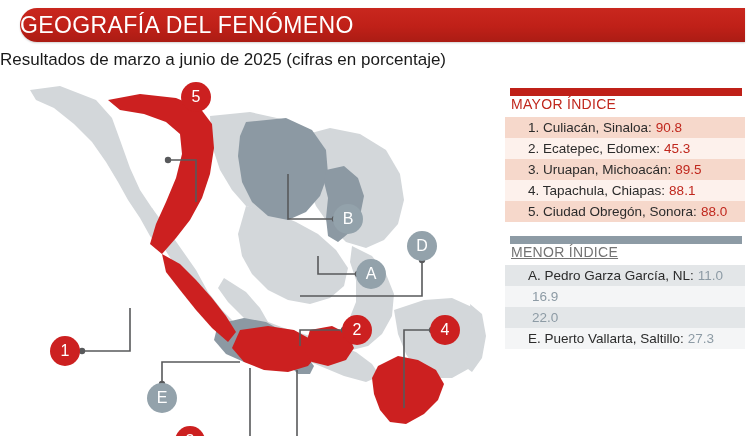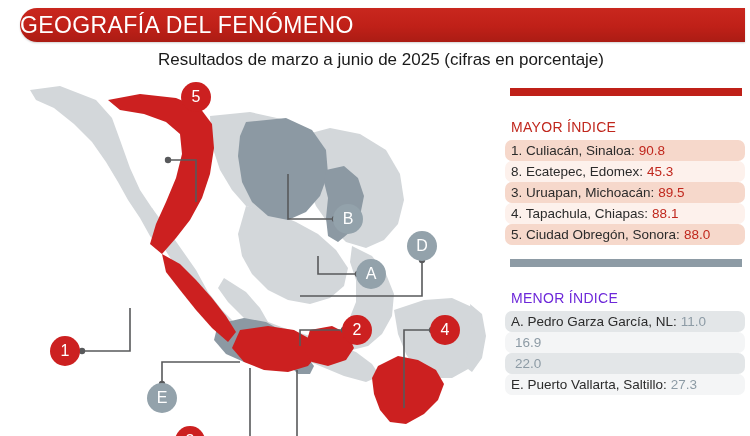--- a/index.html
+++ b/index.html
@@ -42,21 +42,21 @@
     font-weight: normal;
     letter-spacing: 0.4px;
     line-height: 1;
     white-space: nowrap;
   }
   .subtitle {
     position: absolute;
     left: 0;
     top: 50px;
     width: 604px;
-    text-align: right;
+    text-align: left;
     font-size: 17px;
     color: #1a1a1a;
     white-space: nowrap;
   }
 
   
   .map-wrap {
     position: absolute;
     left: 0;
     top: 78px;
@@ -95,33 +95,32 @@
   .sec-bar {
     height: 8px;
     width: 232px;
     margin-left: 5px;
   }
   .sec-bar.red  { background: #bf2018; }
   .sec-bar.gray { background: #8d9ba5; }
   .sec-title {
     font-size: 14px;
     letter-spacing: 0.3px;
-    padding: 23px 0 5px 6px;
+    padding: 0 0 5px 6px;
   }
   .sec-title.red  { color: #c0271d; }
-  .sec-title.gray { color: #6d28d9; }
+  .sec-title.gray { color: #737373; text-decoration: underline; }
   .row {
     display: flex;
     align-items: center;
     height: 21px;
-    padding-left: 6px;
+    padding-left: 23px;
     font-size: 13.5px;
     color: #2b2b2b;
     white-space: nowrap;
-    border-radius: 7px;
   }
   .rows-red .row:nth-child(odd)   { background: #f6d8cb; }
   .rows-red .row:nth-child(even)  { background: #fdf1ec; }
   .rows-gray .row:nth-child(odd)  { background: #e3e6e8; }
   .rows-gray .row:nth-child(even) { background: #f4f5f6; }
   .row .val { margin-left: 4px; }
   .rows-red  .row .val { color: #c0271d; }
   .rows-gray .row .val { color: #8d9ba5; }
   .sec-gap { height: 14px; }
 </style>
@@ -261,21 +260,21 @@
   <div class="panel">
 
     <div class="sec-bar red"></div>
     <div class="sec-title red">MAYOR ÍNDICE</div>
     <div class="rows-red">
       <div class="row">
         <span>1. Culiacán, Sinaloa:</span>
         <span class="val">90.8</span>
       </div>
       <div class="row">
-        <span>8. Ecatepec, Edomex:</span>
+        <span>2. Ecatepec, Edomex:</span>
         <span class="val">45.3</span>
       </div>
       <div class="row">
         <span>3. Uruapan, Michoacán:</span>
         <span class="val">89.5</span>
       </div>
       <div class="row">
         <span>4. Tapachula, Chiapas:</span>
         <span class="val">88.1</span>
       </div>

